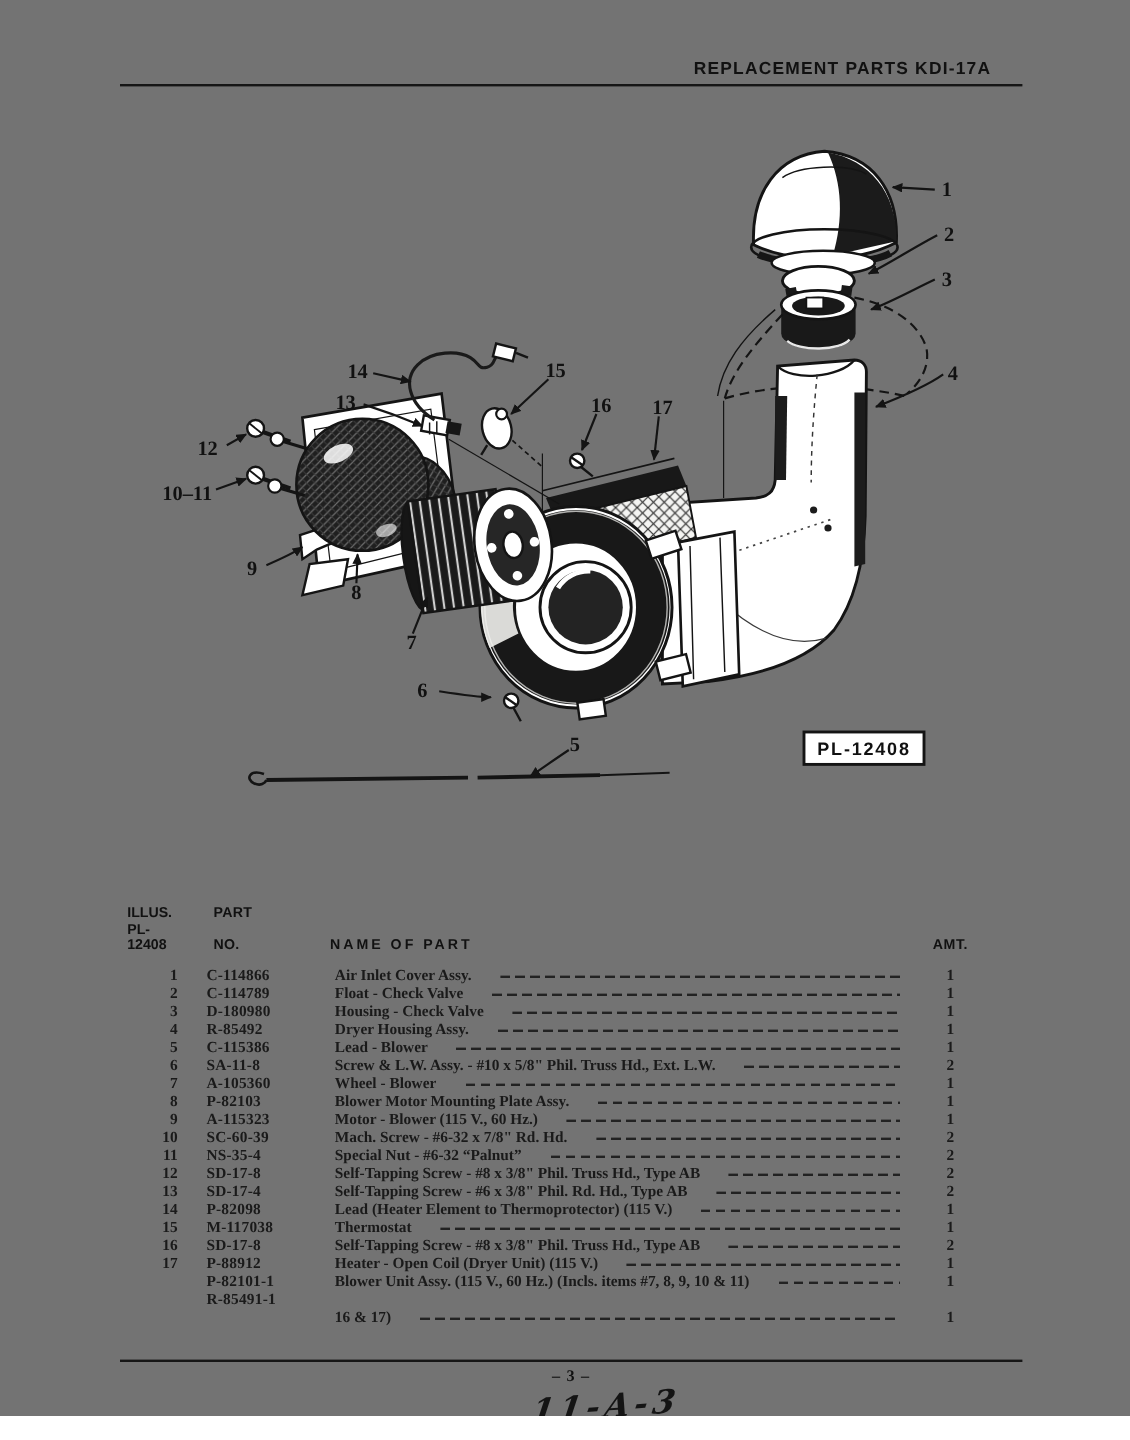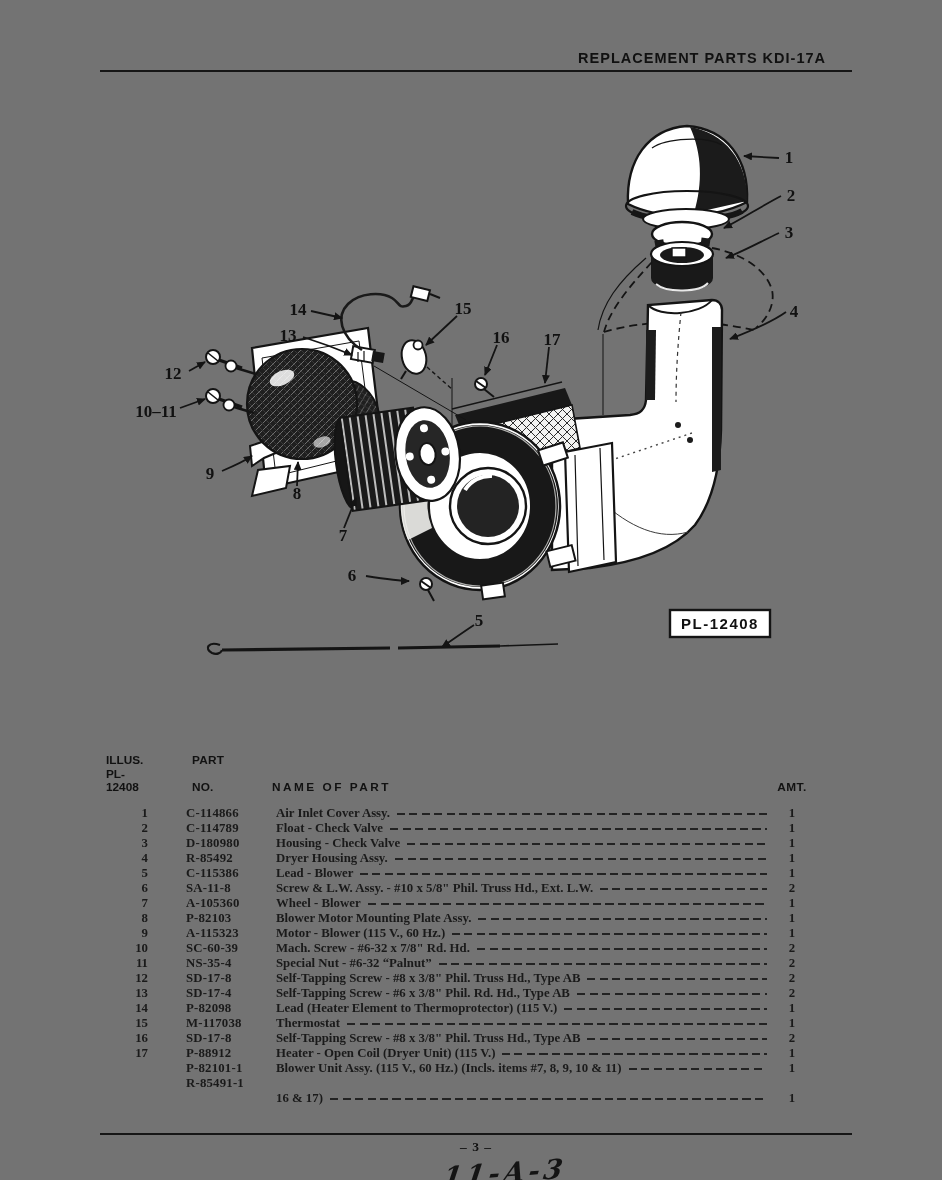--- a/index.html
+++ b/index.html
@@ -16,23 +16,23 @@
   .hdr-rule{position:absolute;top:70px;left:100px;width:752px;height:2.4px;background:#161616;}
   
   .figure{position:absolute;top:92px;left:88px;width:770px;height:592px;}
   
   .sec-title{
     position:absolute;top:706px;left:100px;width:752px;text-align:center;
     font-family:"Liberation Sans", sans-serif;font-weight:bold;font-size:15px;letter-spacing:2px;color:#111;
   }
   
   .tbl{position:absolute;top:754px;left:100px;width:712px;font-size:12.8px;font-weight:700;line-height:15px;color:#1a1a1a;}
-  .trow{display:flex;align-items:center;}
+  .trow{display:flex;align-items:center;gap:17px;}
   .c-illus{width:48px;text-align:right;flex:none;}
-  .c-part{width:80px;margin-left:38px;flex:none;letter-spacing:.2px;}
+  .c-part{width:80px;margin-left:7px;flex:none;letter-spacing:.2px;}
   .c-name{margin-left:10px;flex:none;white-space:nowrap;}
   .c-leader{flex:1;height:2px;margin:2px 8px 0 7px;
     background-image:repeating-linear-gradient(90deg,#222 0 8px,transparent 8px 12.5px);}
   .c-amt{width:34px;text-align:center;flex:none;padding-right:3px;}
   .thead{font-family:"Liberation Sans", sans-serif;font-weight:bold;font-size:11.8px;line-height:13.5px;margin-bottom:11px;color:#111;}
   .thead .trow{align-items:flex-end;}
   .thead .c-illus{text-align:left;padding-left:6px;}
   .thead .c-name-h{flex:1;text-align:left;letter-spacing:2.5px;padding-right:90px;}
   .thead .c-amt{letter-spacing:.5px;}
   

